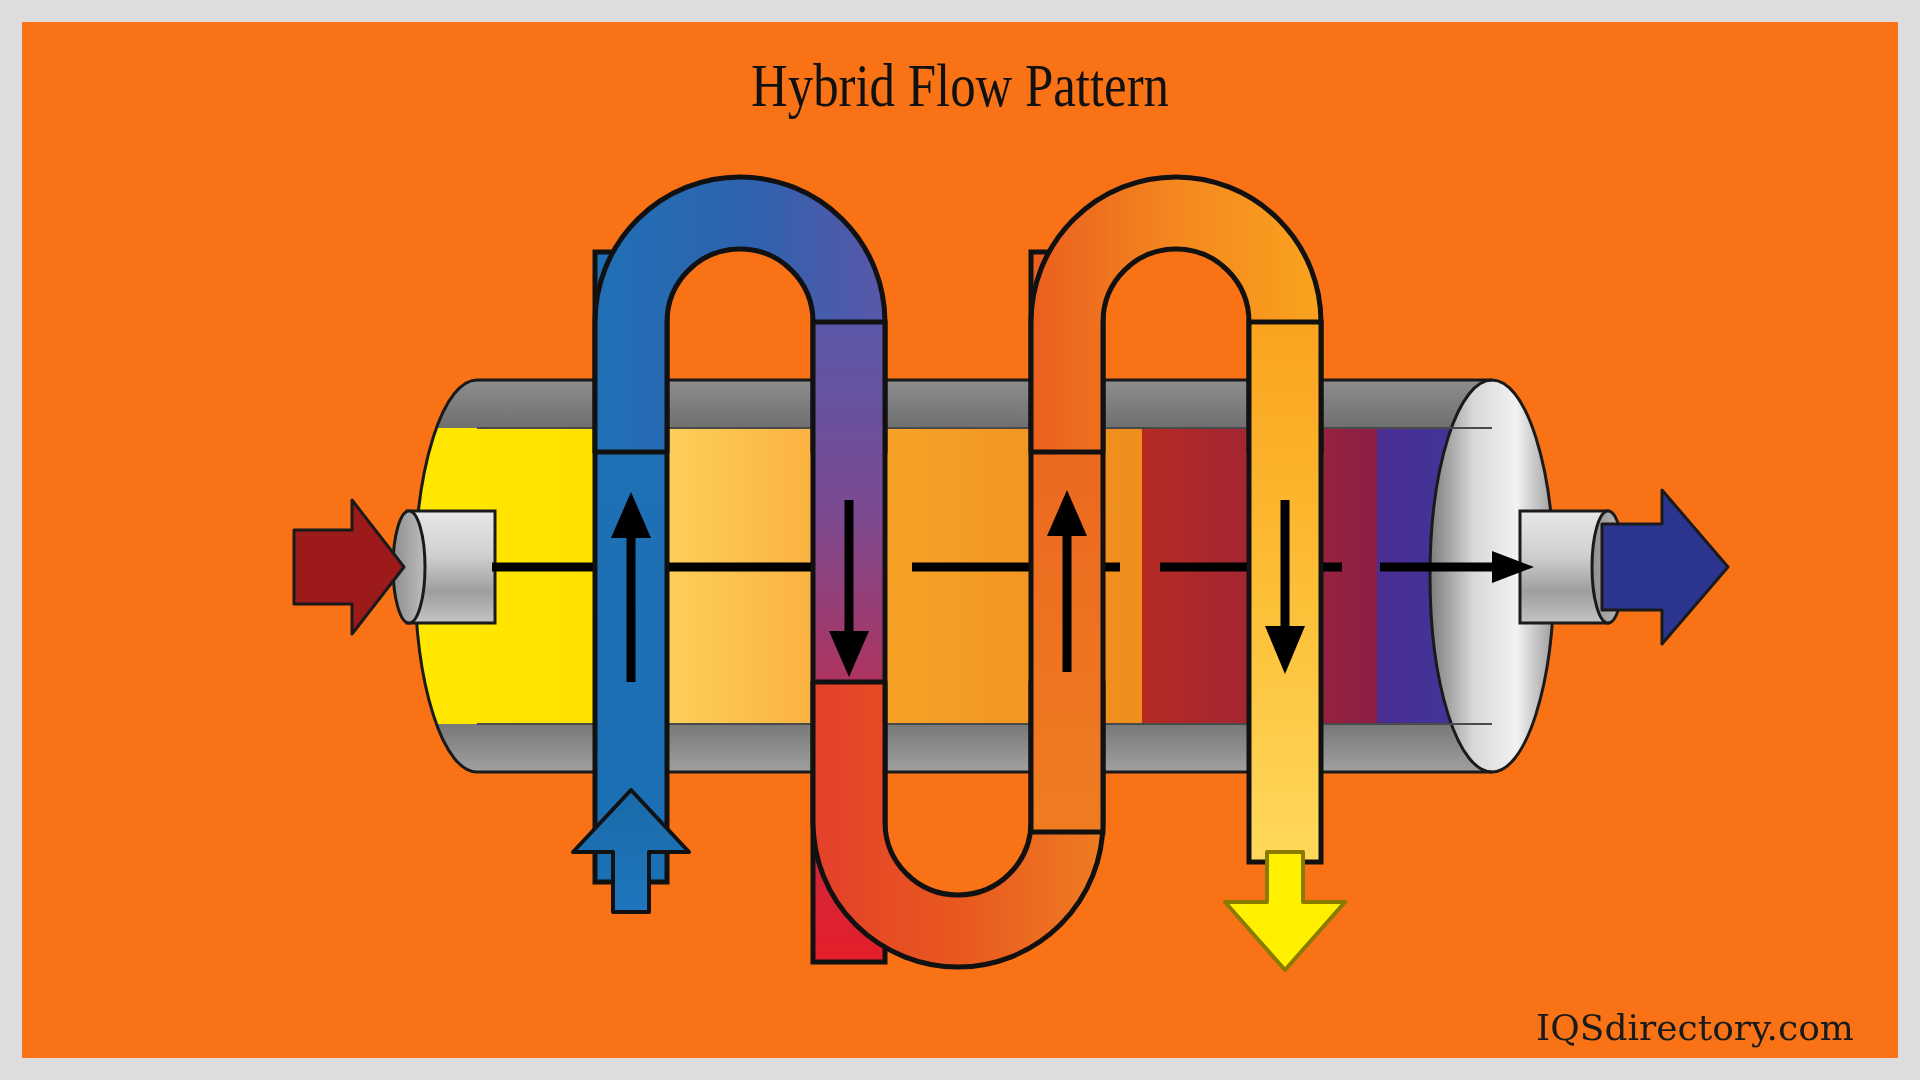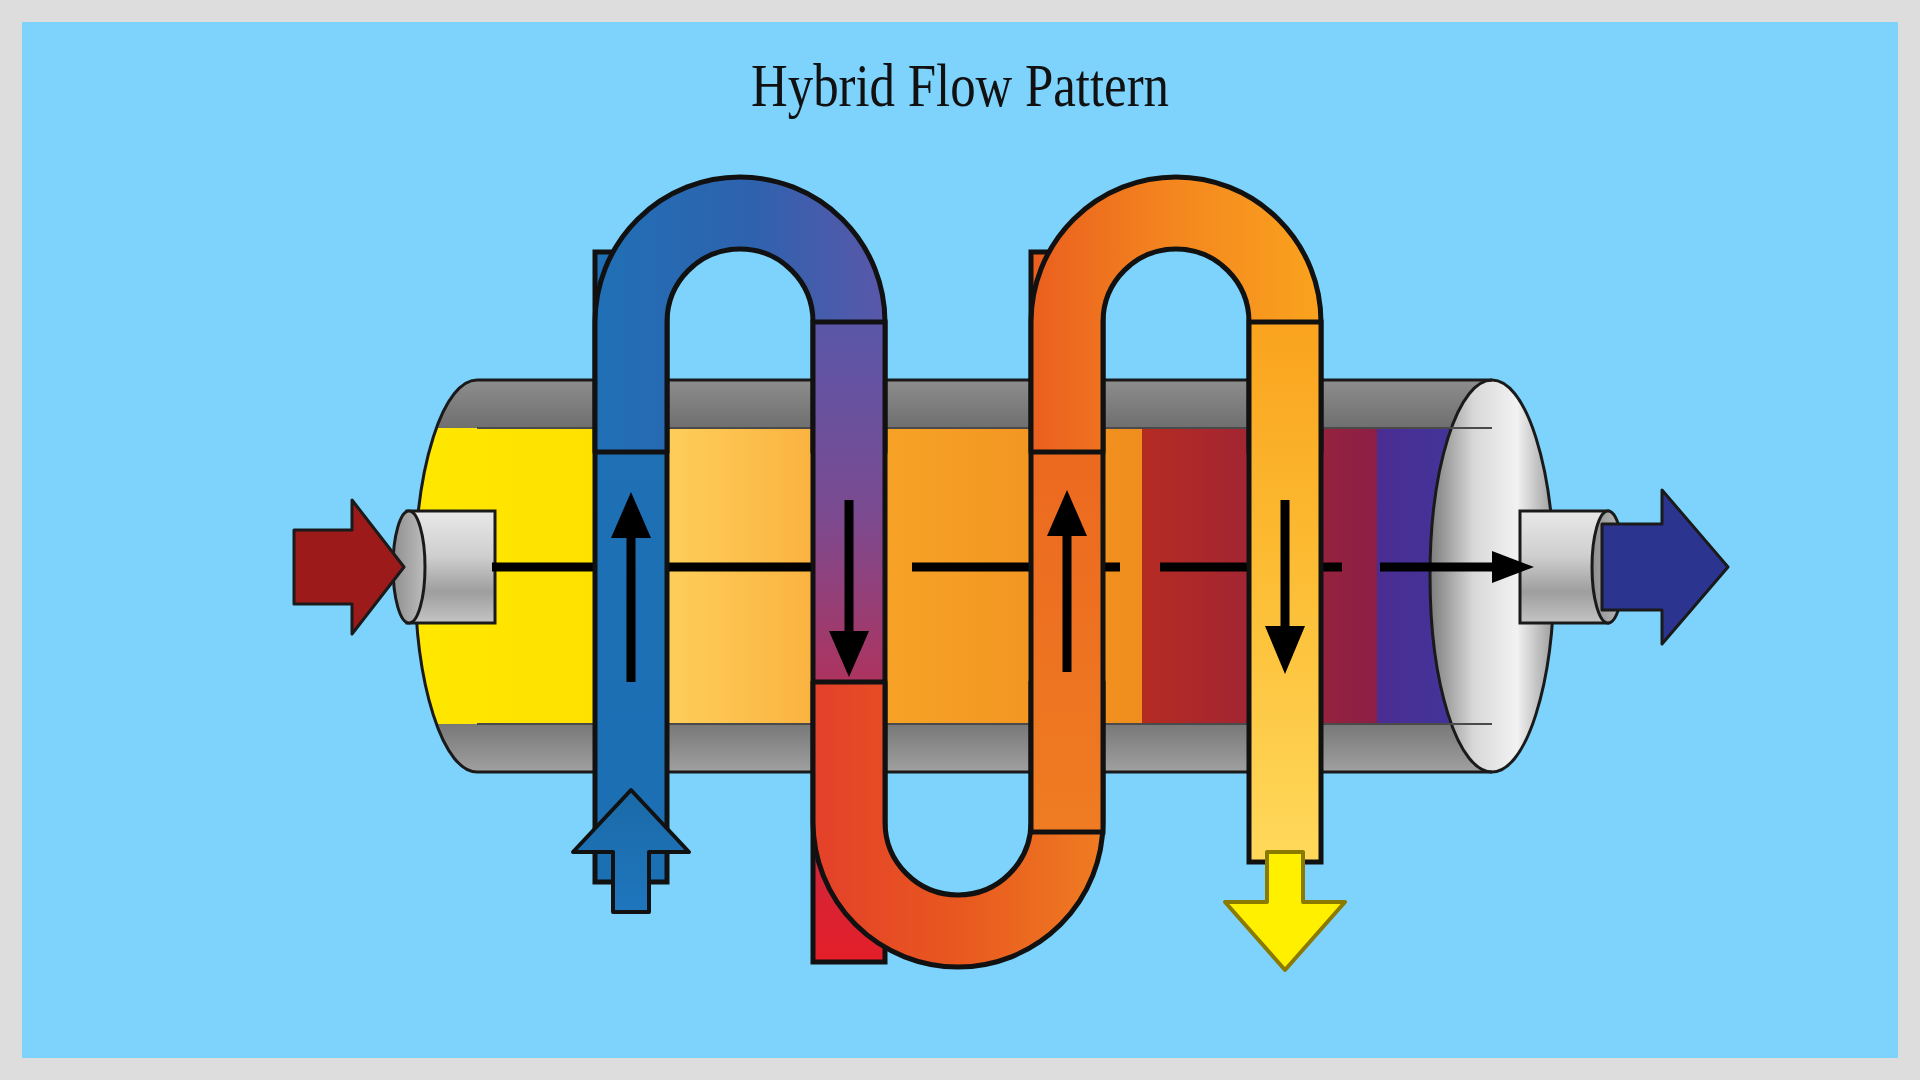--- a/index.html
+++ b/index.html
@@ -15,21 +15,21 @@
     height: 1080px;
     background: #dddddd;
     overflow: hidden;
   }
   #canvas {
     position: absolute;
     left: 22px;
     top: 22px;
     width: 1876px;
     height: 1036px;
-    background: #7dd3fc;
+    background: #f97316;
   }
   #diagram-title {
     position: absolute;
     left: 0;
     top: 28px;
     width: 1876px;
     text-align: center;
     font-family: "Liberation Serif", serif;
     font-size: 62px;
     font-weight: 400;
@@ -253,15 +253,16 @@
         <g>
           <line x1="1263" y1="478" x2="1263" y2="610"></line>
           <path d="M 1263 652 L 1283 604 L 1243 604 Z" stroke="none"></path>
         </g>
       </g>
 
       <path d="M 470 545 L 470 545" fill="none"></path>
     </svg>
 
     <div id="diagram-title">Hybrid Flow Pattern</div>
+    <div id="watermark">IQSdirectory.com</div>
 
   </div>
 </div>
 
 </body></html>

